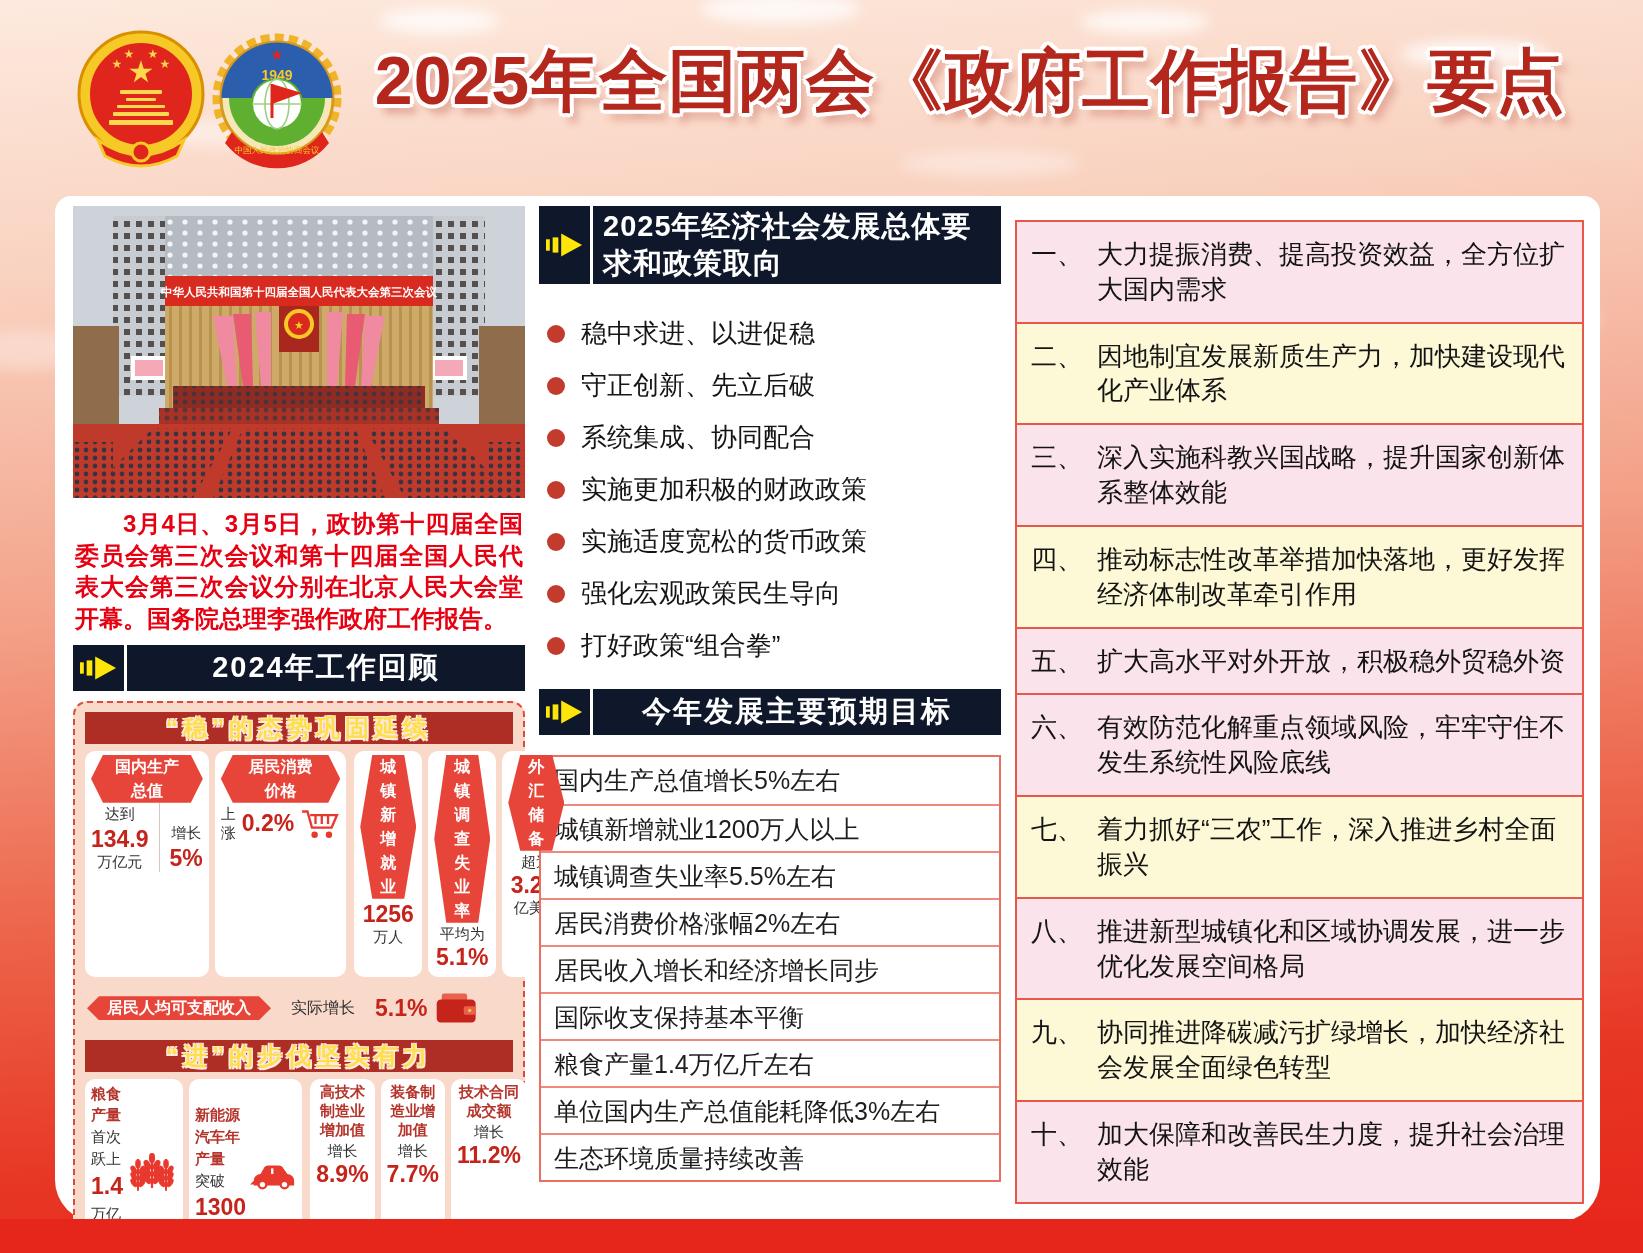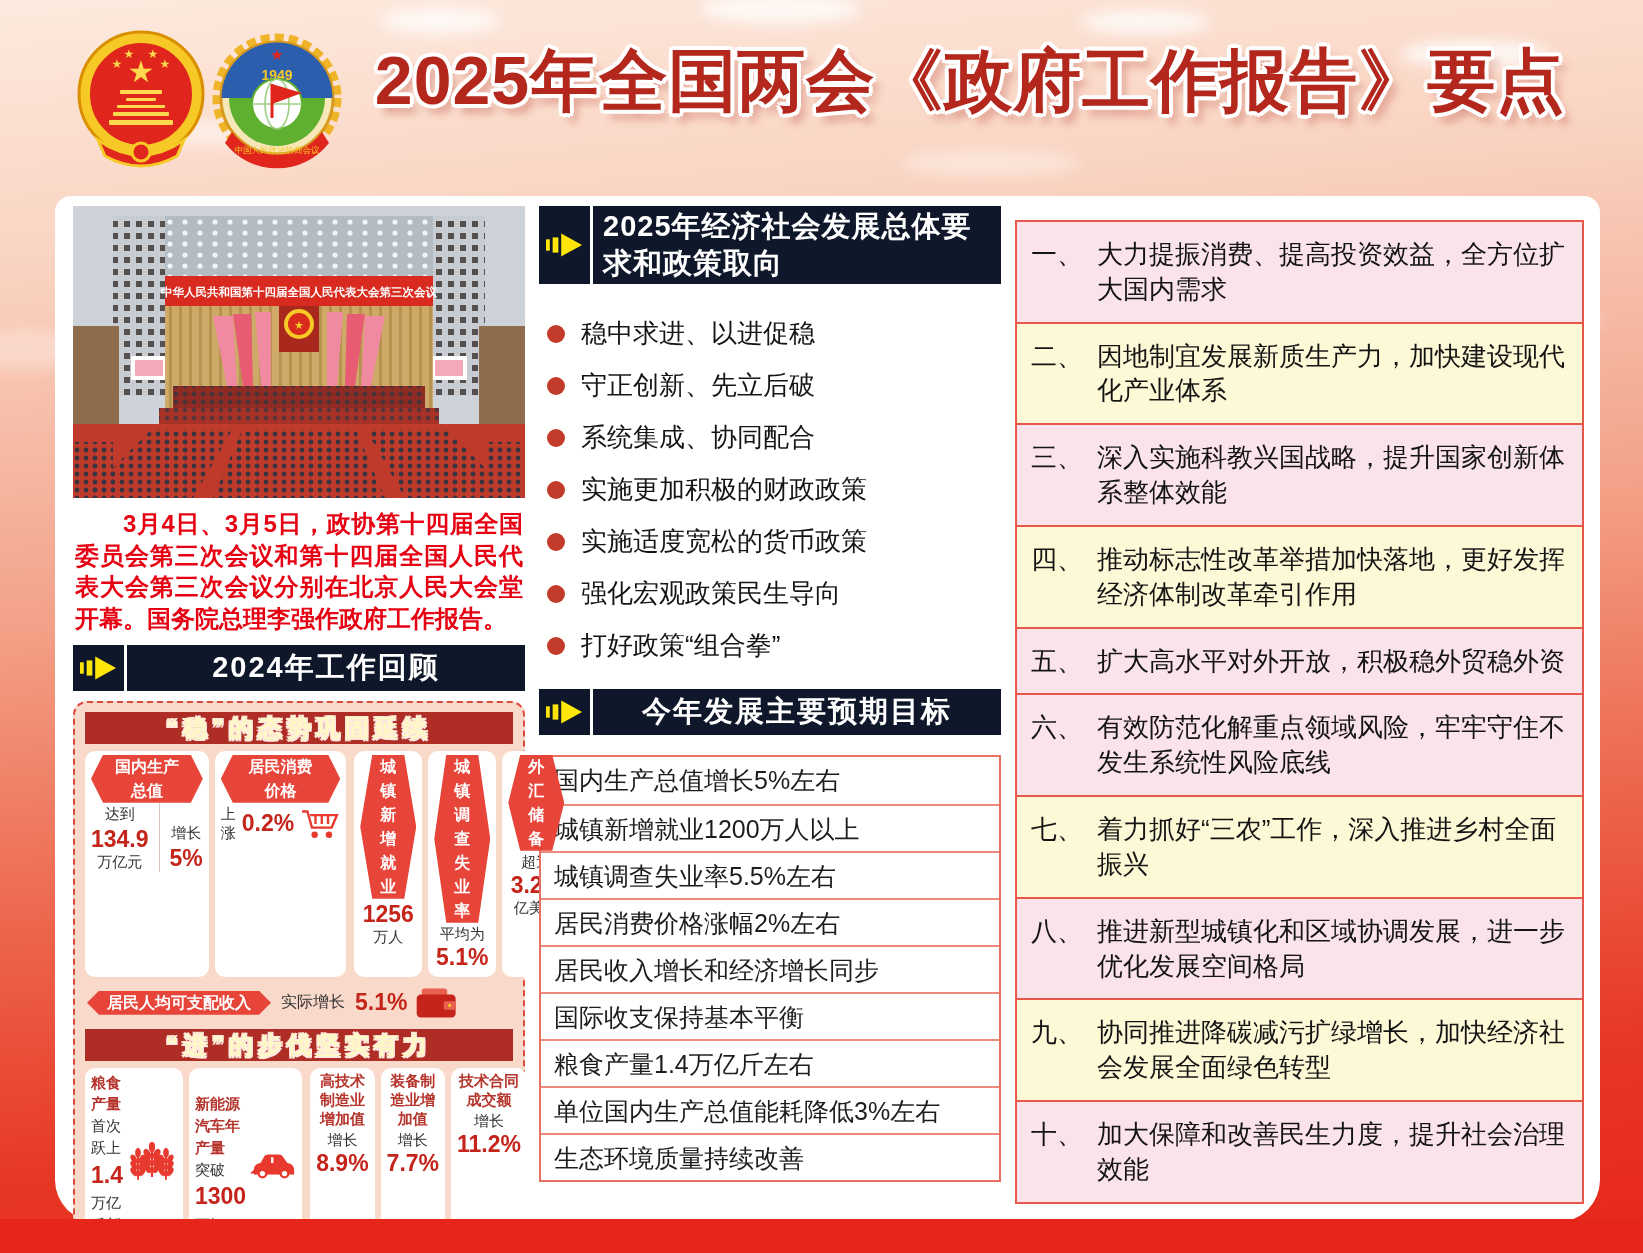--- a/index.html
+++ b/index.html
@@ -44,37 +44,37 @@
   .caption{
     margin:10px 2px 10px 2px; color:#e60012; font-weight:bold; font-size:24px;
     line-height:1.32; text-align:justify; text-indent:2em;
   }
   .review-box{
     margin-top:10px; background:#f9d9ca; border:2px dashed #dd4a3c; border-radius:14px;
     padding:9px 10px; display:flex; flex-direction:column; gap:7px;
   }
   .sub-bar{
     background:#ae2e26; height:32px; line-height:32px; text-align:center;
-    font-size:24px; font-weight:bold; letter-spacing:5px; color:#fef9c3;
+    font-size:24px; font-weight:bold; letter-spacing:5px; color:#fde047;
     text-shadow:-1.5px -1.5px 0 #ffe9e0,1.5px -1.5px 0 #ffe9e0,-1.5px 1.5px 0 #ffe9e0,1.5px 1.5px 0 #ffe9e0;
   }
   .stat-grid{ display:flex; gap:8px; }
   .stat-col{ flex:1; display:flex; flex-direction:row; gap:6px; }
   .card{ background:#fff; border-radius:10px; padding:4px 6px 6px; text-align:center; }
   .ribbon{
     display:inline-block; background:#e8453a; color:#fff; font-weight:bold; font-size:16px;
     line-height:24px; padding:0 20px; clip-path:polygon(0 50%,12px 0,calc(100% - 12px) 0,100% 50%,calc(100% - 12px) 100%,12px 100%);
   }
   .vline{ font-size:15px; color:#333; margin-top:2px; }
   .num{ font-size:23px; font-weight:bold; color:#c5241b; }
   .split{ display:flex; justify-content:center; align-items:flex-end; gap:10px; }
   .split .part{ text-align:center; }
   .vdiv{ width:0; border-left:1px solid #d8c6bd; align-self:stretch; }
   .wide{ display:flex; align-items:center; gap:8px; padding:2px 2px; }
-  .wide .vline{ margin:2px;text-align:right; }
+  .wide .vline{ margin:12px;text-align:right; }
   .plabel{ color:#b5342b; font-weight:bold; font-size:15px; }
   .leftcard{ display:flex; align-items:center; text-align:left; gap:4px; }
   .leftcard .txt{ flex:1; font-size:15px; color:#333; line-height:1.45; }
   .energy-card{ background:#fff; border-radius:8px; height:38px; display:flex; align-items:center; justify-content:center; gap:8px; }
   .icon{ flex:none; }
 
   
   .bullets{ margin:32px 4px 26px 8px; display:flex; flex-direction:column; gap:17px; }
   .bullet{ display:flex; align-items:center; gap:16px; font-size:26px; color:#151515; }
   .dot{ width:18px; height:18px; border-radius:50%; background:#c23b2c; flex:none; }

